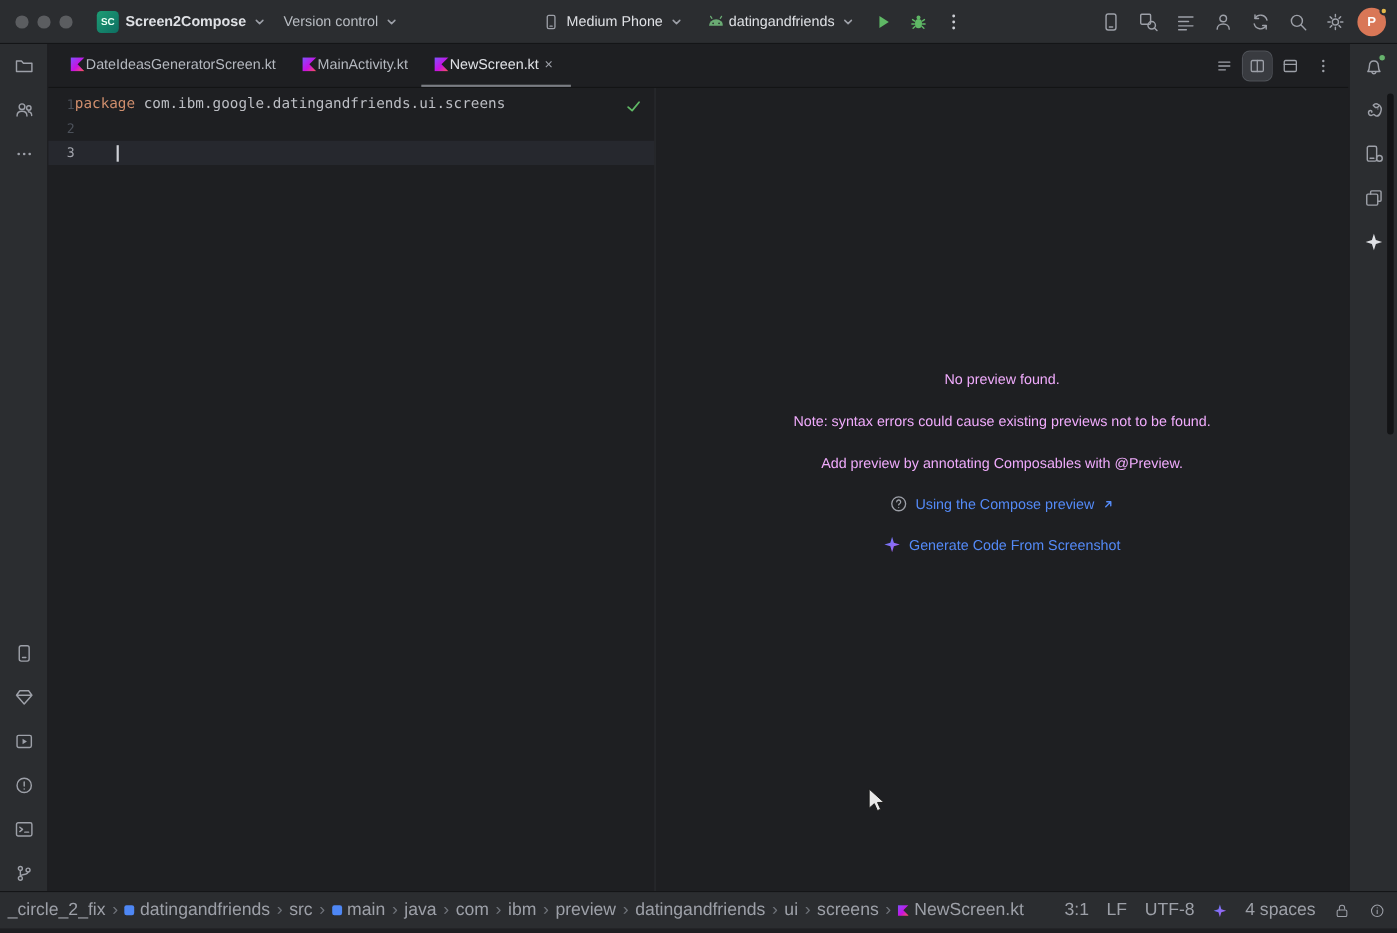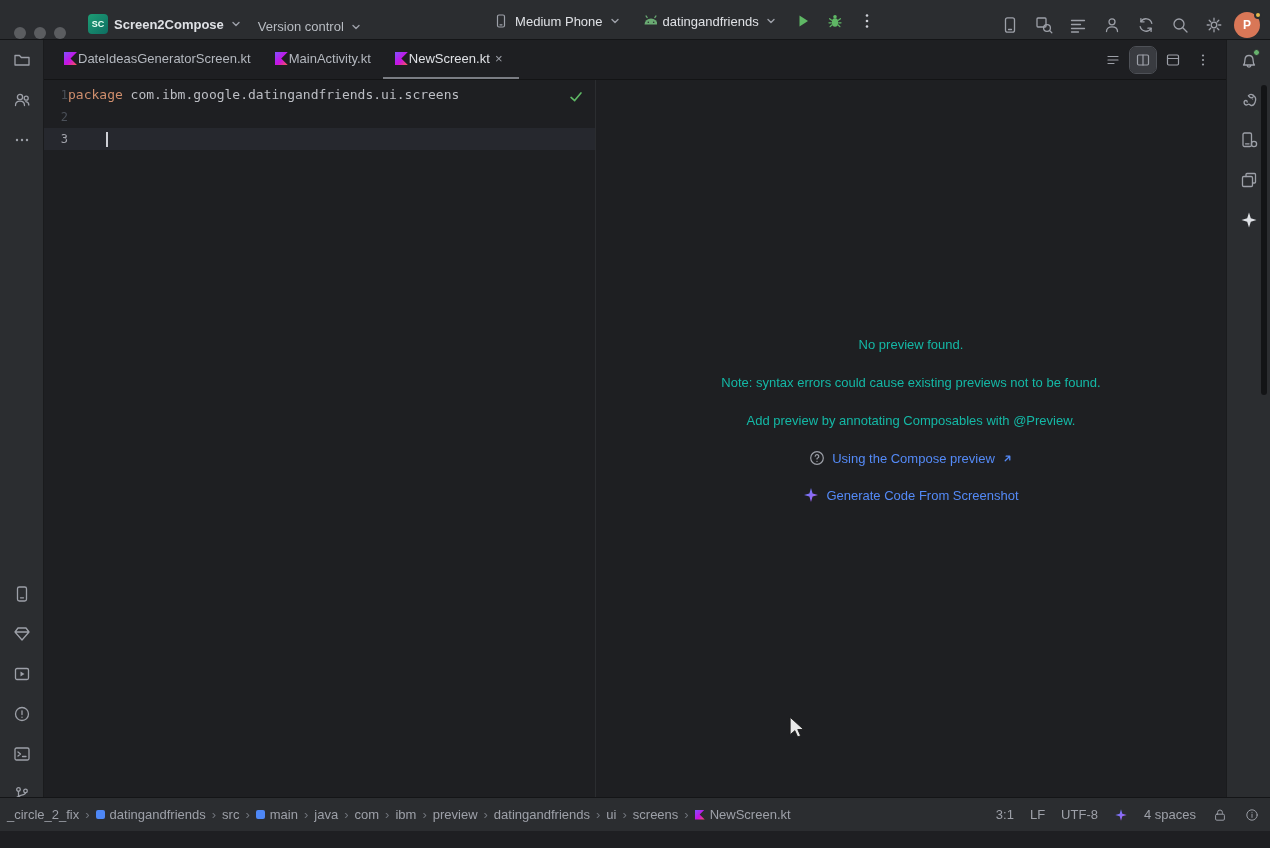--- a/index.html
+++ b/index.html
@@ -1,21 +1,21 @@
 <!DOCTYPE html>
 <html style="--accent-blue: #3574f0; --link-blue: #548af7; --run-green: #5fb865; --keyword-orange: #cf8e6d; --code-text: #bcbec4; --avatar-orange: #d97757; --panel-bg: #2b2d30; --editor-bg: #1e1f22;"><head>
 <meta charset="utf-8">
 <style>
   *{box-sizing:border-box;margin:0;padding:0}
   html,body{width:1270px;height:848px;overflow:hidden;background:#1e1f22;
     font-family:"Liberation Sans",sans-serif;}
   .app{position:relative;width:1270px;height:848px;color:#dfe1e5;font-size:13px}
 
   
-  .titlebar{height:40px;background:#2b2d30;display:flex;align-items:flex-end;
+  .titlebar{height:40px;background:#2b2d30;display:flex;align-items:center;
     padding:0 8px;border-bottom:1px solid #141517}
   .traffic{display:flex;gap:8px;align-items:center;padding:0 14px 0 6px}
   .tl{width:12px;height:12px;border-radius:50%;background:#5b5d60;display:inline-block}
   .chip{display:flex;align-items:center;gap:6px;padding:5px 8px;border-radius:6px;color:#dfe1e5;white-space:nowrap}
   .strong{font-weight:700}
   .dim{color:#b8bcc2}
   .sc-badge{width:20px;height:20px;border-radius:4px;display:flex;align-items:center;justify-content:center;
     font-size:9px;font-weight:700;color:#eafff5;background:linear-gradient(135deg,#1d9d74,#0e6e62)}
   .titlebar-center{display:flex;align-items:center;gap:4px;margin:4px auto}
   .titlebar-right{display:flex;align-items:center;gap:6px;padding-right:2px}
@@ -69,30 +69,30 @@
   .ln{flex:0 0 24px;text-align:right;color:#4b5059;font-size:12px}
   .ln.active{color:#a1a3ab}
   .code-line{white-space:pre;color:var(--code-text,#bcbec4)}
   .kw{color:var(--keyword-orange,#cf8e6d)}
   .caret{display:inline-block;width:1.5px;height:15px;background:#ced0d6;vertical-align:middle;
     margin-left:38px}
   .inspect-widget{position:absolute;top:8px;right:10px}
 
   .preview-pane{flex:1;background:#1e1f22;border-left:1px solid #2b2d30;display:flex;
     flex-direction:column;align-items:center;padding-top:256px;gap:21px;position:relative}
-  .pv-text{color:#14b8a6;font-size:13px;line-height:17px}
+  .pv-text{color:#f0abfc;font-size:13px;line-height:17px}
   .pv-link{display:inline-flex;align-items:center;gap:7px;color:var(--link-blue,#548af7);
     font-size:13px;text-decoration:none;cursor:default}
   .pv-link .arrow{width:11px;height:11px;stroke:var(--link-blue,#548af7);fill:none;
     stroke-width:1.4;stroke-linecap:round;stroke-linejoin:round}
 
   
-  .statusbar{position:absolute;left:0;right:0;bottom:17px;height:34px;background:#2b2d30;
+  .statusbar{position:absolute;left:0;right:0;bottom:4px;height:34px;background:#2b2d30;
     border-top:1px solid #141517;display:flex;padding:0 10px 0 4px;
-    font-size:13px;color:#9da0a8}
+    font-size:16px;color:#9da0a8}
   .crumbs{display:flex;align-items:center;gap:2px;overflow:hidden;white-space:nowrap}
   .crumb{display:flex;align-items:center;gap:5px;padding:2px 3px;border-radius:4px}
   .crumb-sep{color:#6f737a;padding:0 1px}
   .module-sq{width:9px;height:9px;border-radius:2px;background:#4e87f5;display:inline-block}
   .kt-mini{width:10px;height:10px;flex:0 0 10px;
     background:linear-gradient(135deg,#7f52ff,#c811e2 55%,#ff5950);
     clip-path:polygon(0 0,100% 0,50% 50%,100% 100%,0 100%)}
   .status-right{margin-left:auto;display:flex;align-items:center;gap:16px}
   .sb-item{cursor:default;white-space:nowrap}
   .ic-sb{width:16px;height:16px;stroke:#9da0a8;fill:none;stroke-width:1.2;

